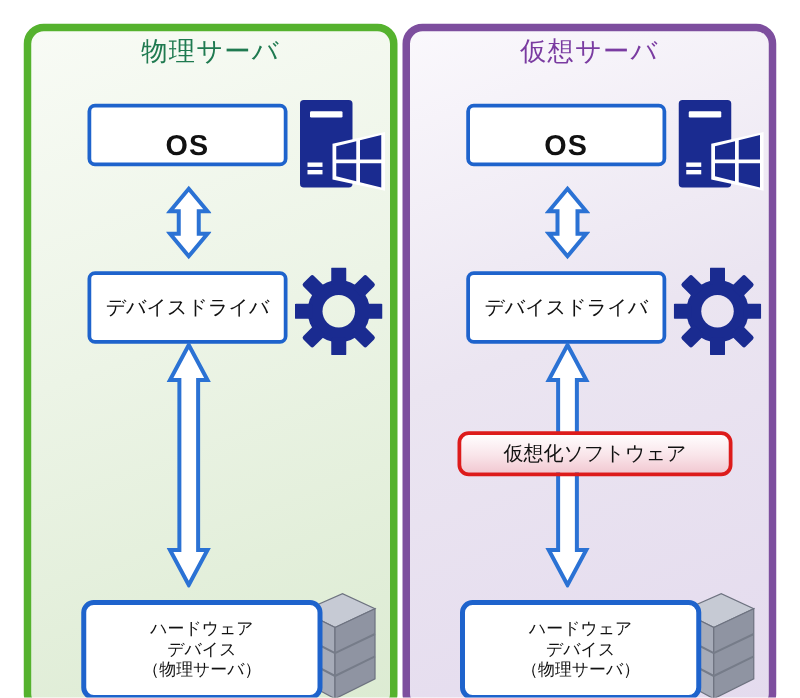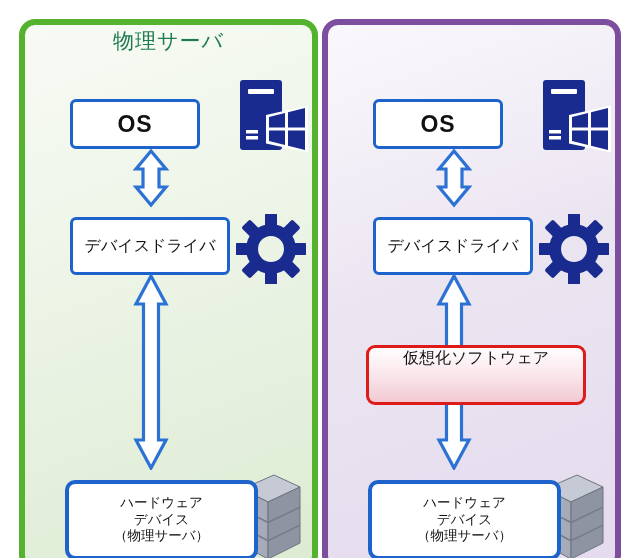--- a/index.html
+++ b/index.html
@@ -26,31 +26,31 @@
     font-size:21px;letter-spacing:1px;color:#333;
   }
   .physical .panel-title{color:var(--green_title);}
   .virtual .panel-title{color:var(--purple_title);}
   .node{
     position:absolute;background:#ffffff;
     border:3px solid var(--box_border_blue);border-radius:6px;
     display:flex;align-items:center;justify-content:center;
     color:#111;text-align:center;
   }
-  .os-box{left:45px;top:74px;width:130px;height:50px;font-size:23px;font-weight:bold;letter-spacing:1px;}
+  .os-box{left:45px;top:58px;width:160px;height:50px;font-size:23px;font-weight:bold;letter-spacing:1px;align-items:flex-end;}
   .driver-box{left:45px;top:192px;width:160px;height:58px;font-size:16px;}
   .hw-box{
     left:40px;top:455px;width:193px;height:80px;font-size:13.5px;line-height:1.25;
     border-width:4px;border-radius:10px;z-index:2;flex-direction:column;
   }
   .virt-box{
-    position:absolute;left:38px;top:320px;width:220px;height:60px;z-index:2;
+    position:absolute;left:38px;top:320px;width:220px;height:36px;z-index:2;
     border:3.5px solid var(--red_border);border-radius:9px;
     background:linear-gradient(to bottom,#fffdfe 0%,#f9e4e9 55%,var(--red_bg_end) 100%);
-    display:flex;align-items:flex-start;justify-content:center;
+    display:flex;align-items:center;justify-content:center;
     font-size:16px;color:#111;
   }
   .icon{position:absolute;line-height:0;}
   .pc-icon{left:213px;top:53px;}
   .gear-icon{left:211px;top:189px;}
   .server-icon{left:214px;top:447px;}
   .arrow{position:absolute;line-height:0;z-index:1;}
   .arrow-short{left:108px;top:123px;}
   .arrow-long{left:108px;top:249px;}
   .arrow polygon{fill:#ffffff;stroke:var(--arrow_blue);stroke-width:3.2;stroke-linejoin:miter;}
@@ -130,20 +130,21 @@
       <svg width="64" height="92" viewBox="0 0 64 92">
         <polygon points="3,17 35,3 61,15 29,30" style="fill:var(--server_top)" stroke="#6e7380" stroke-width="1"></polygon>
         <polygon points="3,17 29,30 29,87 3,73" style="fill:var(--server_left)" stroke="#6e7380" stroke-width="1"></polygon>
         <polygon points="29,30 61,15 61,71 29,87" style="fill:var(--server_right)" stroke="#6e7380" stroke-width="1"></polygon>
         <path d="M3,37.2 L29,50.5 M3,55.1 L29,68.8 M29,50.5 L61,35.2 M29,68.8 L61,53.1" fill="none" style="stroke:var(--server_line)" stroke-width="1.6"></path>
       </svg>
     </span>
   </div>
 
   <div class="panel virtual">
+    <div class="panel-title">仮想サーバ</div>
 
     <div class="node os-box">
       <span>OS</span>
     </div>
 
     <span class="icon pc-icon">
       <svg width="70" height="76" viewBox="0 0 70 76">
         <rect class="navy" x="2" y="2" width="42" height="70" rx="3"></rect>
         <rect x="10" y="11" width="26" height="5" rx="1" fill="#ffffff"></rect>
         <rect x="8" y="52" width="12" height="3.5" fill="#ffffff"></rect>

